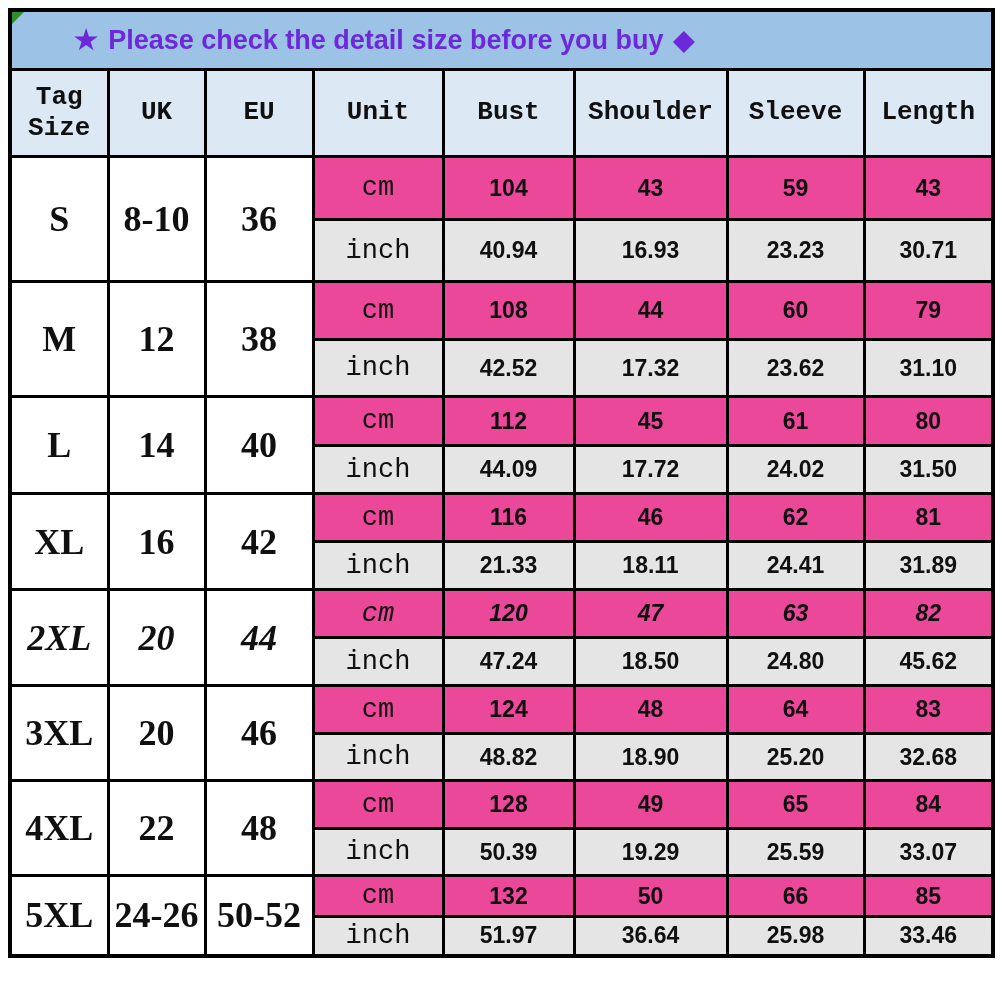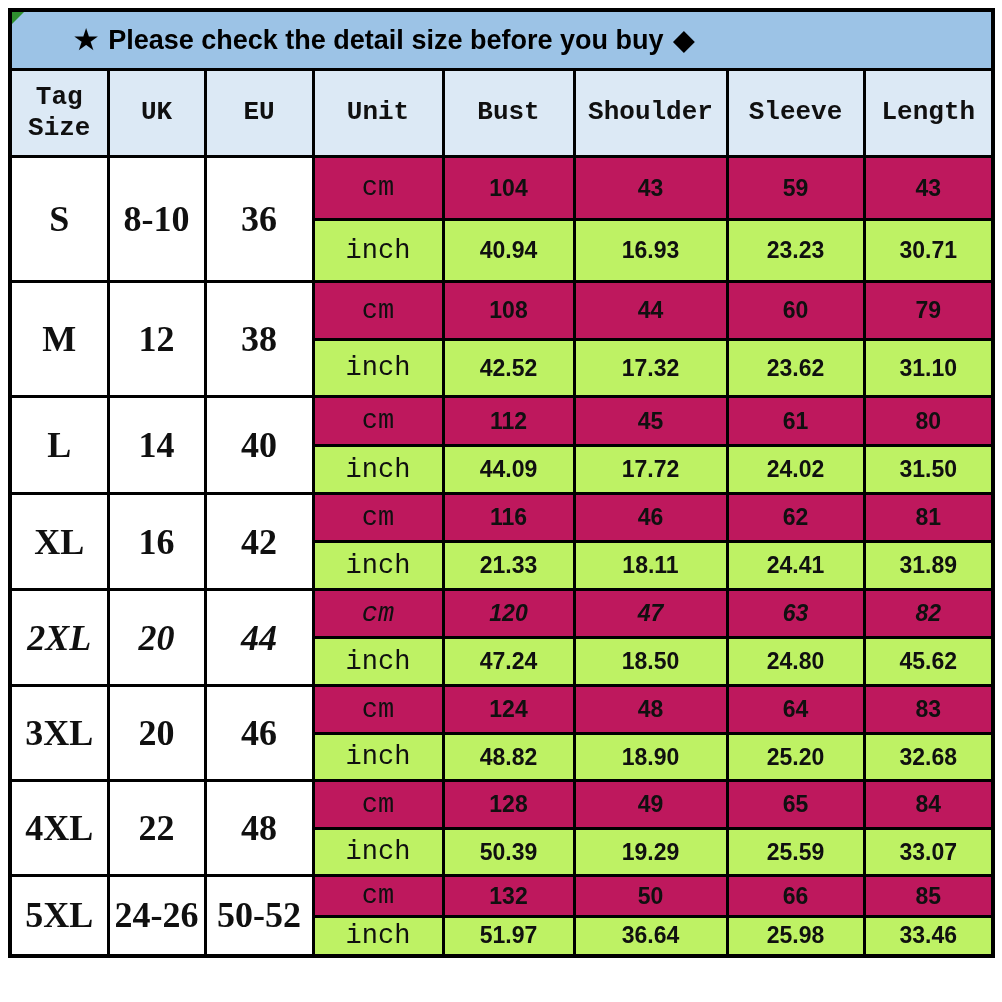--- a/index.html
+++ b/index.html
@@ -29,21 +29,21 @@
   }
   
   td.banner {
     background: #9cc3e6;
     height: 56px;
     text-align: left;
     padding-left: 62px;
     font-family: "Liberation Sans", sans-serif;
     font-weight: bold;
     font-size: 27px;
-    color: #000000;
+    color: #6d28d9;
     position: relative;
   }
   .corner-tri {
     position: absolute;
     top: 0; left: 0;
     width: 0; height: 0;
     border-top: 12px solid #2f8f2f;
     border-right: 12px solid transparent;
   }
   .banner .glyph { margin: 0 10px 0 0; }
@@ -69,22 +69,22 @@
   td.unit-cell {
     font-family: "Liberation Mono", monospace;
     font-size: 27px;
   }
   
   td.val-cell {
     font-family: "Liberation Sans", sans-serif;
     font-weight: bold;
     font-size: 23px;
   }
-  tr.row-cm td.unit-cell, tr.row-cm td.val-cell { background: #be185d; }
-  tr.row-inch td { background: #bef264; }
+  tr.row-cm td.unit-cell, tr.row-cm td.val-cell { background: #ec4899; }
+  tr.row-inch td { background: #e5e5e5; }
 </style>
 </head>
 <body>
 
 <div class="wrap">
   <table class="size-chart">
     <colgroup>
       <col style="width:98px">
         <col style="width:97px">
         <col style="width:108px">

